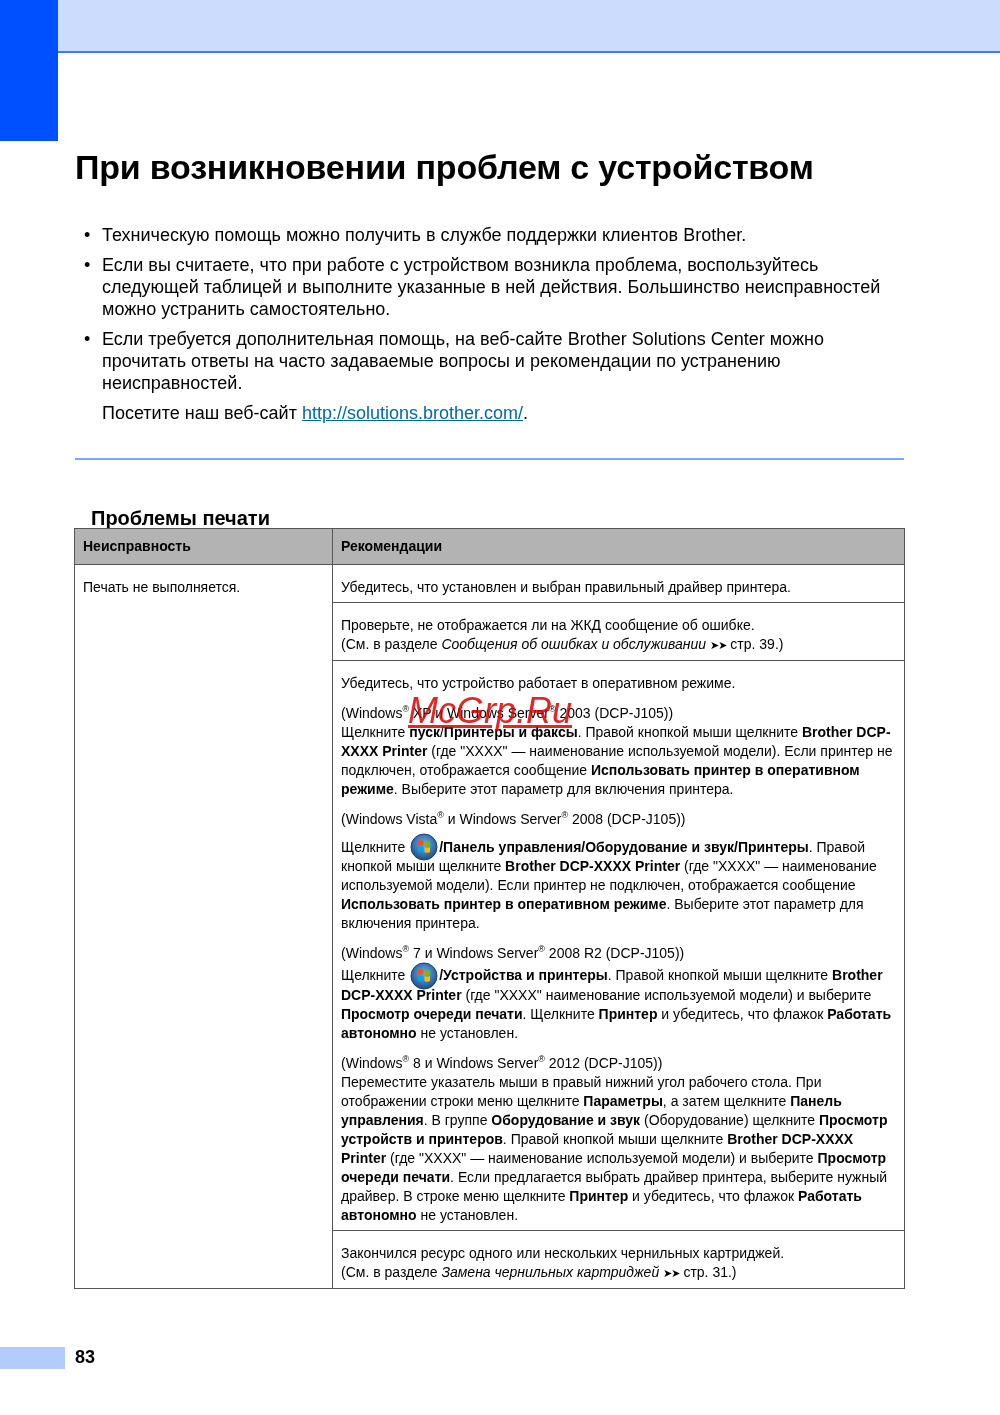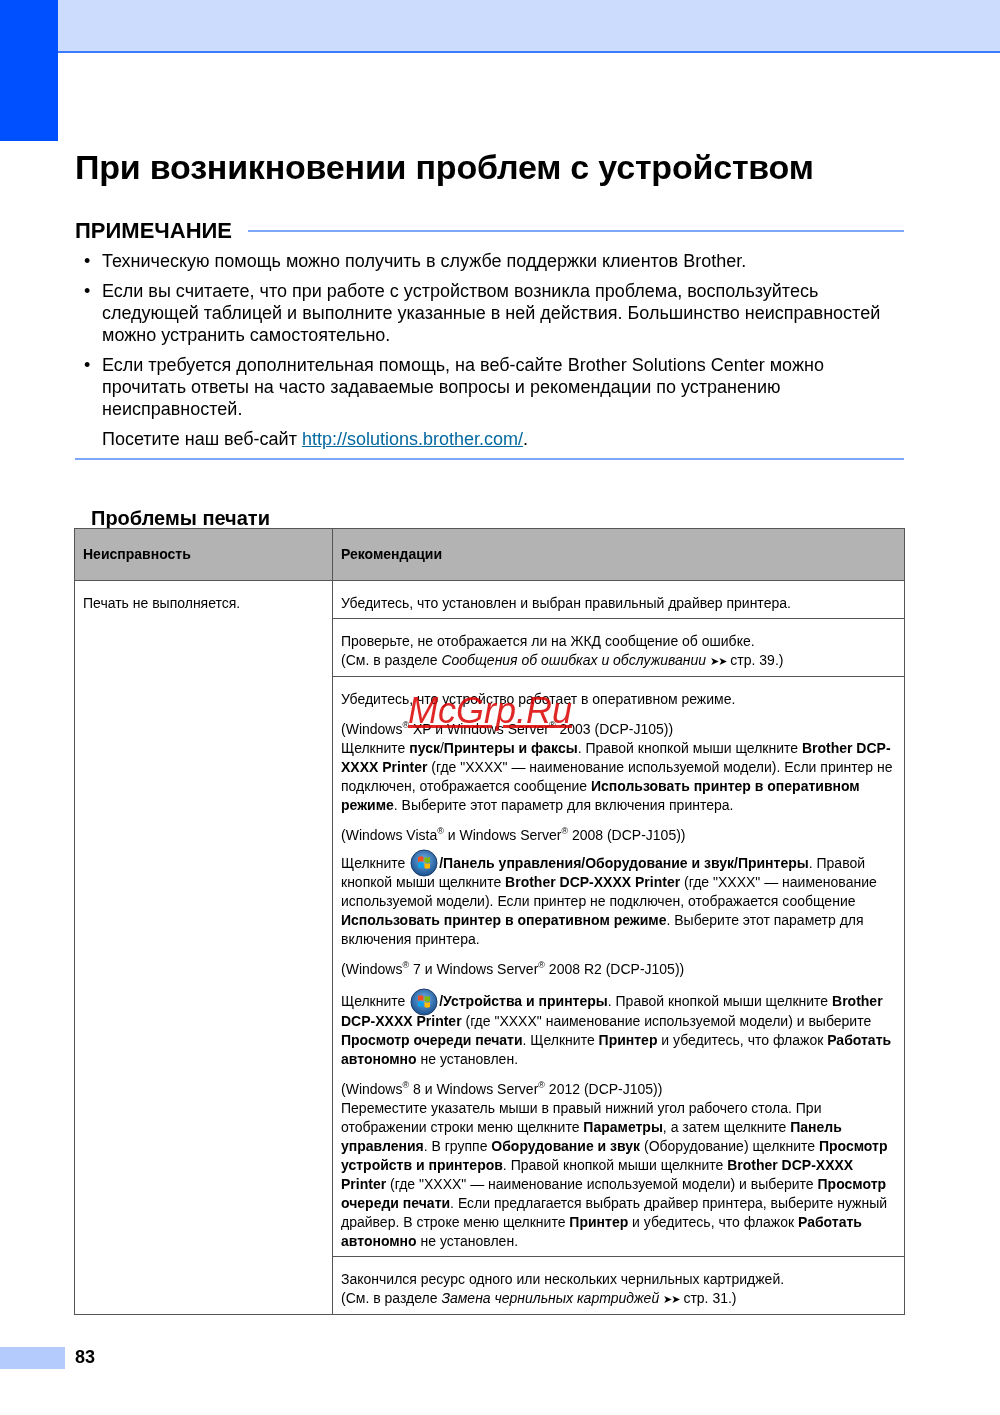--- a/index.html
+++ b/index.html
@@ -14,45 +14,41 @@
   .note-head .rule { flex: 1; height: 2px; background: #7aa7f7; margin-left: 16px; }
   .note ul { margin: 6px 0 0 0; padding: 0; list-style: none; }
   .note li { position: relative; padding-left: 27px; font-size: 18px; line-height: 22px; margin-bottom: 8px; }
   .note li .bullet { position: absolute; left: 9px; top: 0; }
   .note .visit { padding-left: 27px; font-size: 18px; line-height: 22px; margin-top: 2px; }
   .note .visit a { color: #0369a1; text-decoration: underline; }
   .note-bottom { position: absolute; left: 75px; top: 458px; width: 829px; height: 2px; background: #7aa7f7; }
   .section-title { position: absolute; left: 75px; top: 491px; font-size: 20px; font-weight: bold; }
   table.tbl { position: absolute; left: 74px; top: 528px; width: 831px; border-collapse: collapse; font-size: 14px; line-height: 19px; }
   .tbl th, .tbl td { border: 1px solid #555; vertical-align: top; text-align: left; }
-  .tbl th { background: #b3b3b3; font-weight: bold; padding: 16px 8px; height: 18px; }
+  .tbl th { background: #b3b3b3; font-weight: bold; padding: 8px 8px; height: 18px; }
   .tbl td { padding: 13px 8px 5px 8px; }
   .tbl td.col1 { width: 241px; }
   .tbl .p { margin: 0 0 11px 0; }
   .tbl .p:last-child { margin-bottom: 0; }
   sup { font-size: 9px; line-height: 0; }
   .win-icon { display: inline-block; width: 28px; height: 28px; vertical-align: middle; margin: -6px 1px -4px 1px; }
   .arrows { font-size: 11px; letter-spacing: -1px; }
   .footer-band { position: absolute; left: 0; top: 1347px; width: 65px; height: 22px; background: #b3cbfd; }
   .page-num { position: absolute; left: 75px; top: 1347px; font-size: 18px; font-weight: bold; }
   .watermark { position: absolute; left: 408px; top: 690px; font-size: 36px; font-style: italic; color: rgba(220,0,0,0.85); font-weight: normal; letter-spacing: 0px; pointer-events: none; text-decoration: underline; }
 </style>
 </head>
 <body>
 
 <div class="top-band"></div>
 <div class="blue-tab"></div>
 
 <h1 class="page-title" style="margin:0;">При возникновении проблем с устройством</h1>
 
 <div class="note">
-  <div class="note-head">
-    <h2>ПРИМЕЧАНИЕ</h2>
-    <div class="rule"></div>
-  </div>
   <ul>
     <li><span class="bullet">•</span><span>Техническую помощь можно получить в службе поддержки клиентов Brother.</span></li>
     <li><span class="bullet">•</span><span>Если вы считаете, что при работе с устройством возникла проблема, воспользуйтесь следующей таблицей и выполните указанные в ней действия. Большинство неисправностей можно устранить самостоятельно.</span></li>
     <li><span class="bullet">•</span><span>Если требуется дополнительная помощь, на веб-сайте Brother Solutions Center можно прочитать ответы на часто задаваемые вопросы и рекомендации по устранению неисправностей.</span></li>
   </ul>
   <div class="visit"><span>Посетите наш веб-сайт </span><a href="#">http://solutions.brother.com/</a><span>.</span></div>
 </div>
 <div class="note-bottom"></div>
 
 <h3 class="section-title" style="margin:16px;">Проблемы печати</h3>
@@ -95,21 +91,21 @@
                   </defs>
                   <circle cx="14" cy="14" r="13" fill="url(#g1)" stroke="#1c3e6e" stroke-width="1"></circle>
                   <path d="M8 8 q3 -1.5 5.5 0 v5 q-2.5 -1.5 -5.5 0z" fill="#f25022"></path>
                   <path d="M14.5 8 q3 1.5 5.5 0 v5 q-3 1.5 -5.5 0z" fill="#7fba00"></path>
                   <path d="M8 14 q3 -1.5 5.5 0 v5 q-2.5 -1.5 -5.5 0z" fill="#00a4ef"></path>
                   <path d="M14.5 14 q3 1.5 5.5 0 v5 q-3 1.5 -5.5 0z" fill="#ffb900"></path>
                 </svg></span><b>/Панель управления/Оборудование и звук/Принтеры</b><span>. Правой кнопкой мыши щелкните </span><b>Brother DCP-XXXX Printer</b><span> (где "XXXX" — наименование используемой модели). Если принтер не подключен, отображается сообщение </span><b>Использовать принтер в оперативном режиме</b><span>. Выберите этот параметр для включения принтера.</span></div>
         </div>
 
         <div class="p">
-          <div style="margin-bottom:13px"><span>(Windows</span><sup>®</sup><span> 7 и Windows Server</span><sup>®</sup><span> 2008 R2 (DCP-J105))</span></div>
+          <div style="margin-bottom:3px"><span>(Windows</span><sup>®</sup><span> 7 и Windows Server</span><sup>®</sup><span> 2008 R2 (DCP-J105))</span></div>
           <div><span>Щелкните </span><span class="win-icon"><svg width="28" height="28" viewBox="0 0 28 28">
                   <defs>
                     <radialGradient id="g2" cx="50%" cy="40%" r="60%">
                       <stop offset="0%" stop-color="#6fb3e8"></stop>
                       <stop offset="100%" stop-color="#1a4f8f"></stop>
                     </radialGradient>
                   </defs>
                   <circle cx="14" cy="14" r="13" fill="url(#g2)" stroke="#1c3e6e" stroke-width="1"></circle>
                   <path d="M8 8 q3 -1.5 5.5 0 v5 q-2.5 -1.5 -5.5 0z" fill="#f25022"></path>
                   <path d="M14.5 8 q3 1.5 5.5 0 v5 q-3 1.5 -5.5 0z" fill="#7fba00"></path>

